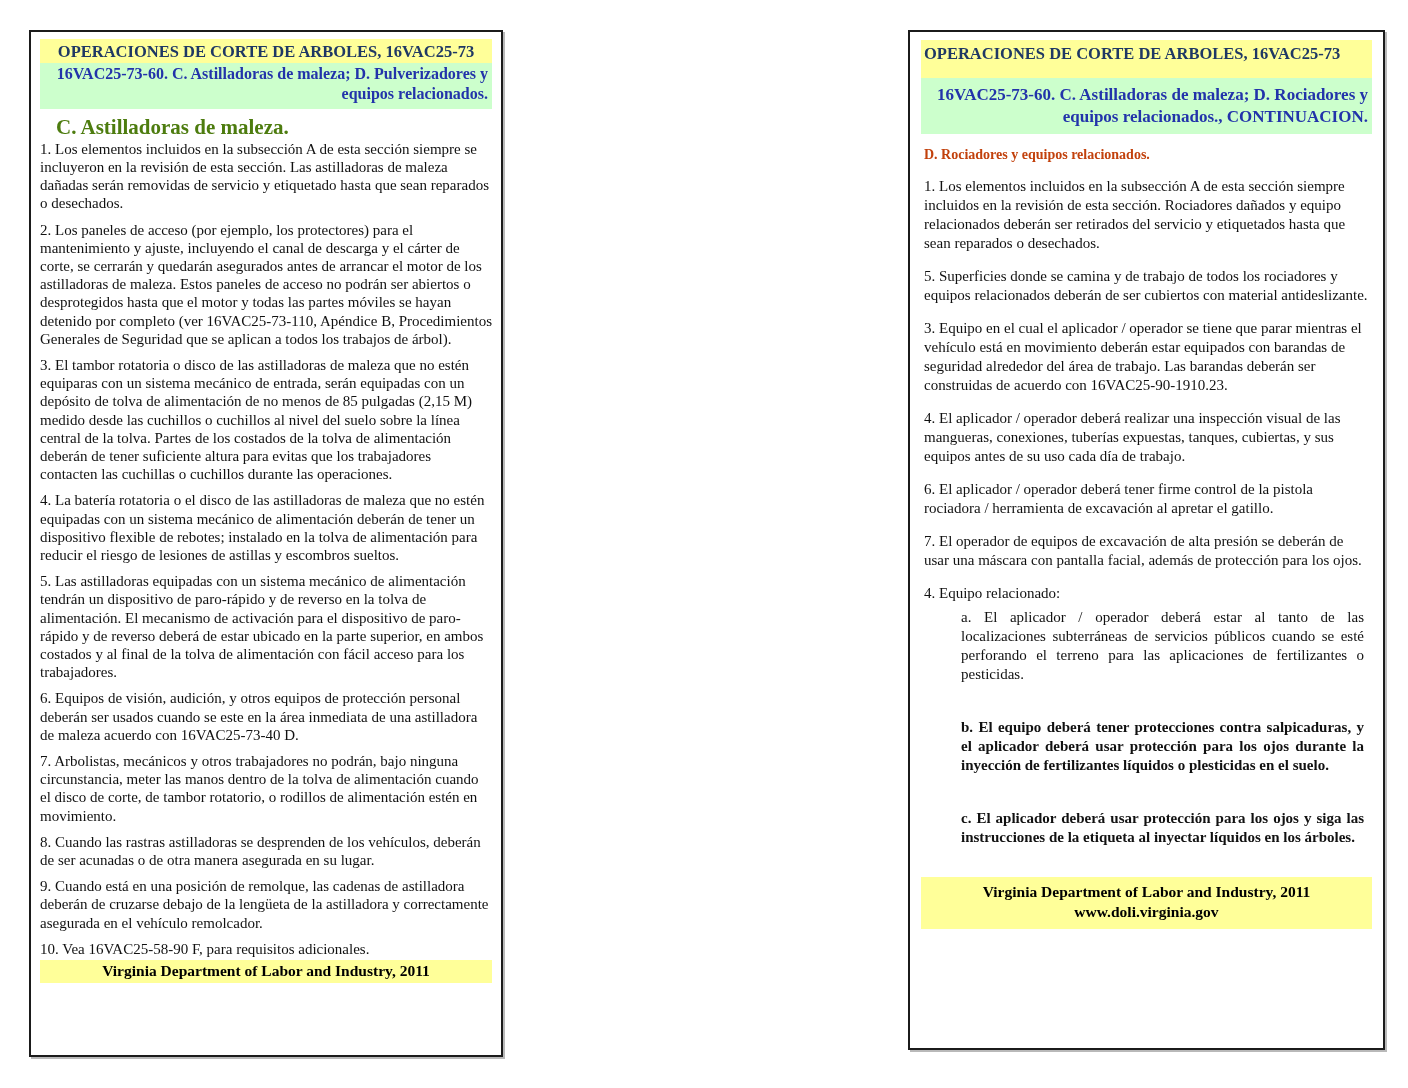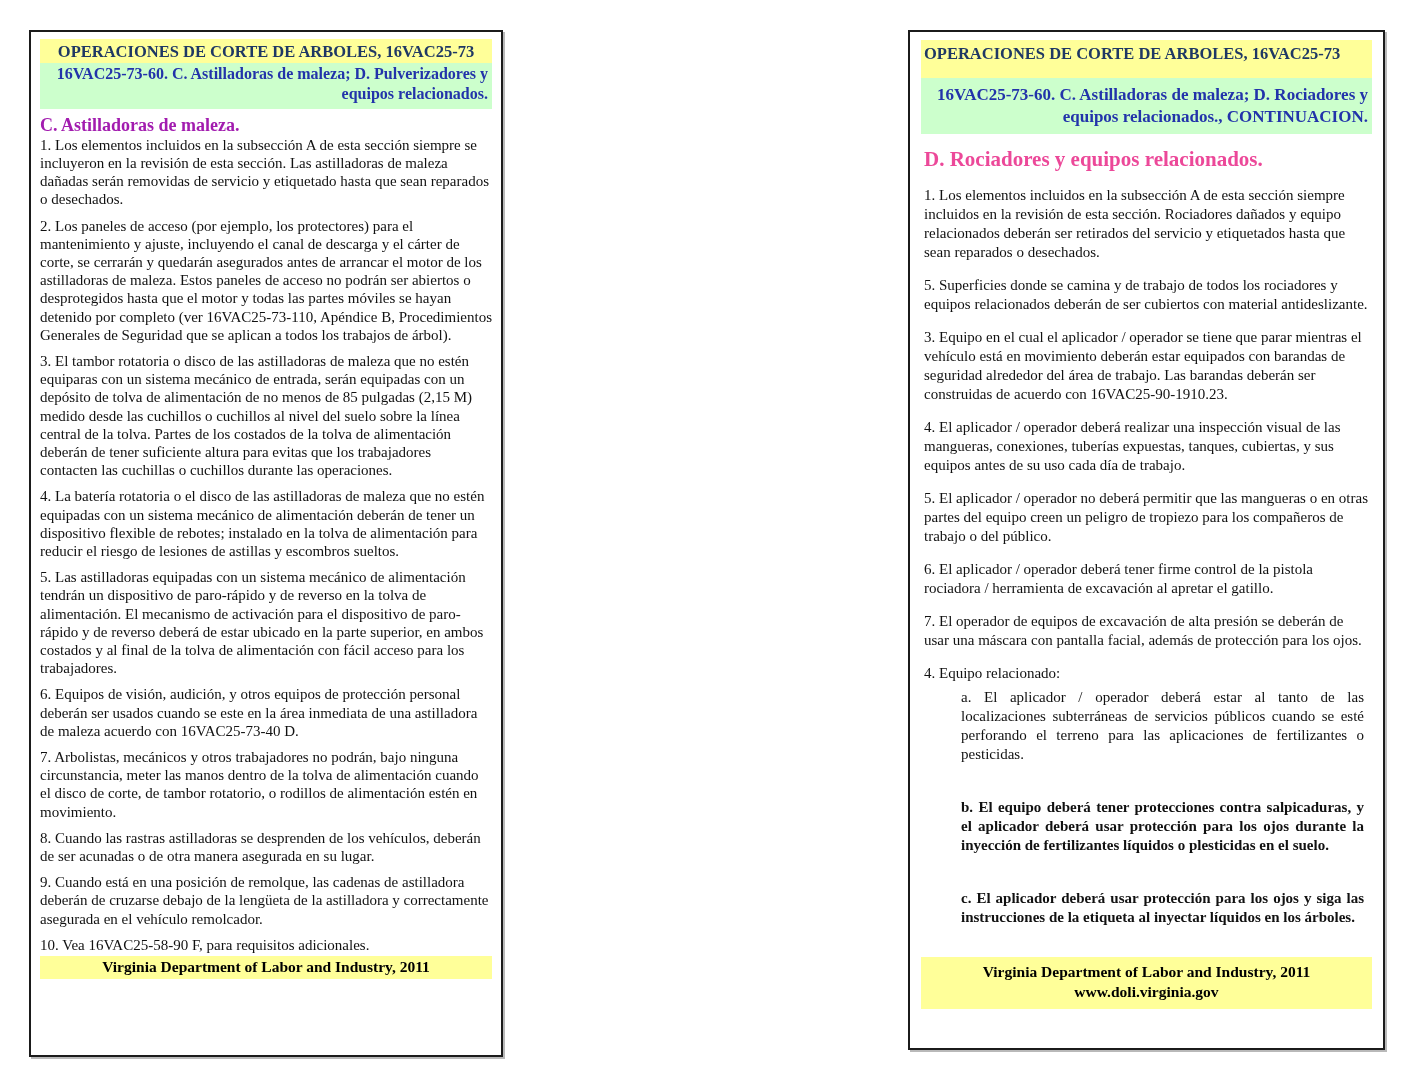--- a/index.html
+++ b/index.html
@@ -71,29 +71,29 @@
   }
   .subtitle-bar-right {
     color: var(--blue, #2233AA);
     font-weight: bold;
     font-size: 17px;
     padding: 6px 4px 6px 3px;
     line-height: 1.3;
   }
   .section-heading {
     font-weight: bold;
-    font-size: 18px;
-    margin: 6px 0 0 0;
-    color: #a21caf;
+    font-size: 21px;
+    margin: 6px 0 0 16px;
+    color: #4d7c0f;
   }
   .section-heading-right {
     font-weight: bold;
-    font-size: 21px;
+    font-size: 14px;
     margin: 13px 0 0 3px;
-    color: #ec4899;
+    color: #c2410c;
   }
   .para {
     font-size: 15px;
     line-height: 18.2px;
     margin: 8px 0 0 0;
     color: #111111;
   }
   .para.first {
     margin-top: 0;
   }
@@ -160,21 +160,20 @@
   <div class="page page-right">
     <div class="hl-yellow title-bar-right">OPERACIONES DE CORTE DE ARBOLES, 16VAC25-73</div>
     <div class="hl-green subtitle-bar-right">16VAC25-73-60. C.  Astilladoras de maleza; D. Rociadores y equipos relacionados., CONTINUACION.</div>
 
     <div class="section-heading-right">D. Rociadores y equipos relacionados.</div>
 
     <div class="para-r">1. Los elementos incluidos en la subsección A de esta sección siempre incluidos en la revisión de esta sección. Rociadores dañados y equipo relacionados deberán ser retirados del servicio y etiquetados hasta que sean reparados o desechados.</div>
     <div class="para-r">5. Superficies donde se camina y de trabajo de todos los rociadores y equipos relacionados deberán de ser cubiertos con material antideslizante.</div>
     <div class="para-r">3. Equipo en el cual el aplicador / operador se tiene que parar mientras el vehículo está en movimiento deberán estar equipados con barandas de seguridad alrededor del área de trabajo. Las barandas deberán ser construidas de acuerdo con 16VAC25-90-1910.23.</div>
     <div class="para-r">4. El aplicador / operador deberá realizar una inspección visual de las mangueras, conexiones, tuberías expuestas, tanques, cubiertas, y sus equipos antes de su uso cada día de trabajo.</div>
-    <div class="para-r">5. El aplicador / operador no deberá permitir que las mangueras o en otras partes del equipo creen un peligro de tropiezo para los compañeros de trabajo o del público.</div>
     <div class="para-r">6. El aplicador / operador deberá tener firme control de la pistola rociadora / herramienta de excavación al apretar el gatillo.</div>
     <div class="para-r">7. El operador de equipos de excavación de alta presión se deberán de usar una máscara con pantalla facial, además de protección para los ojos.</div>
     <div class="para-r">4. Equipo relacionado:</div>
 
     <div class="sub-item">a. El aplicador / operador deberá estar al tanto de las localizaciones subterráneas de servicios públicos cuando se esté perforando el terreno para las aplicaciones de fertilizantes o pesticidas.</div>
     <div class="sub-item gap-lg">b. El equipo deberá tener protecciones contra salpicaduras, y el aplicador deberá usar protección para los ojos durante la inyección de fertilizantes líquidos o plesticidas en el suelo.</div>
     <div class="sub-item gap-lg">c. El aplicador deberá usar protección para los ojos y siga las instrucciones de la etiqueta al inyectar líquidos en los árboles.</div>
 
     <div class="hl-yellow footer-right">
       <div>Virginia Department of Labor and Industry, 2011</div>

